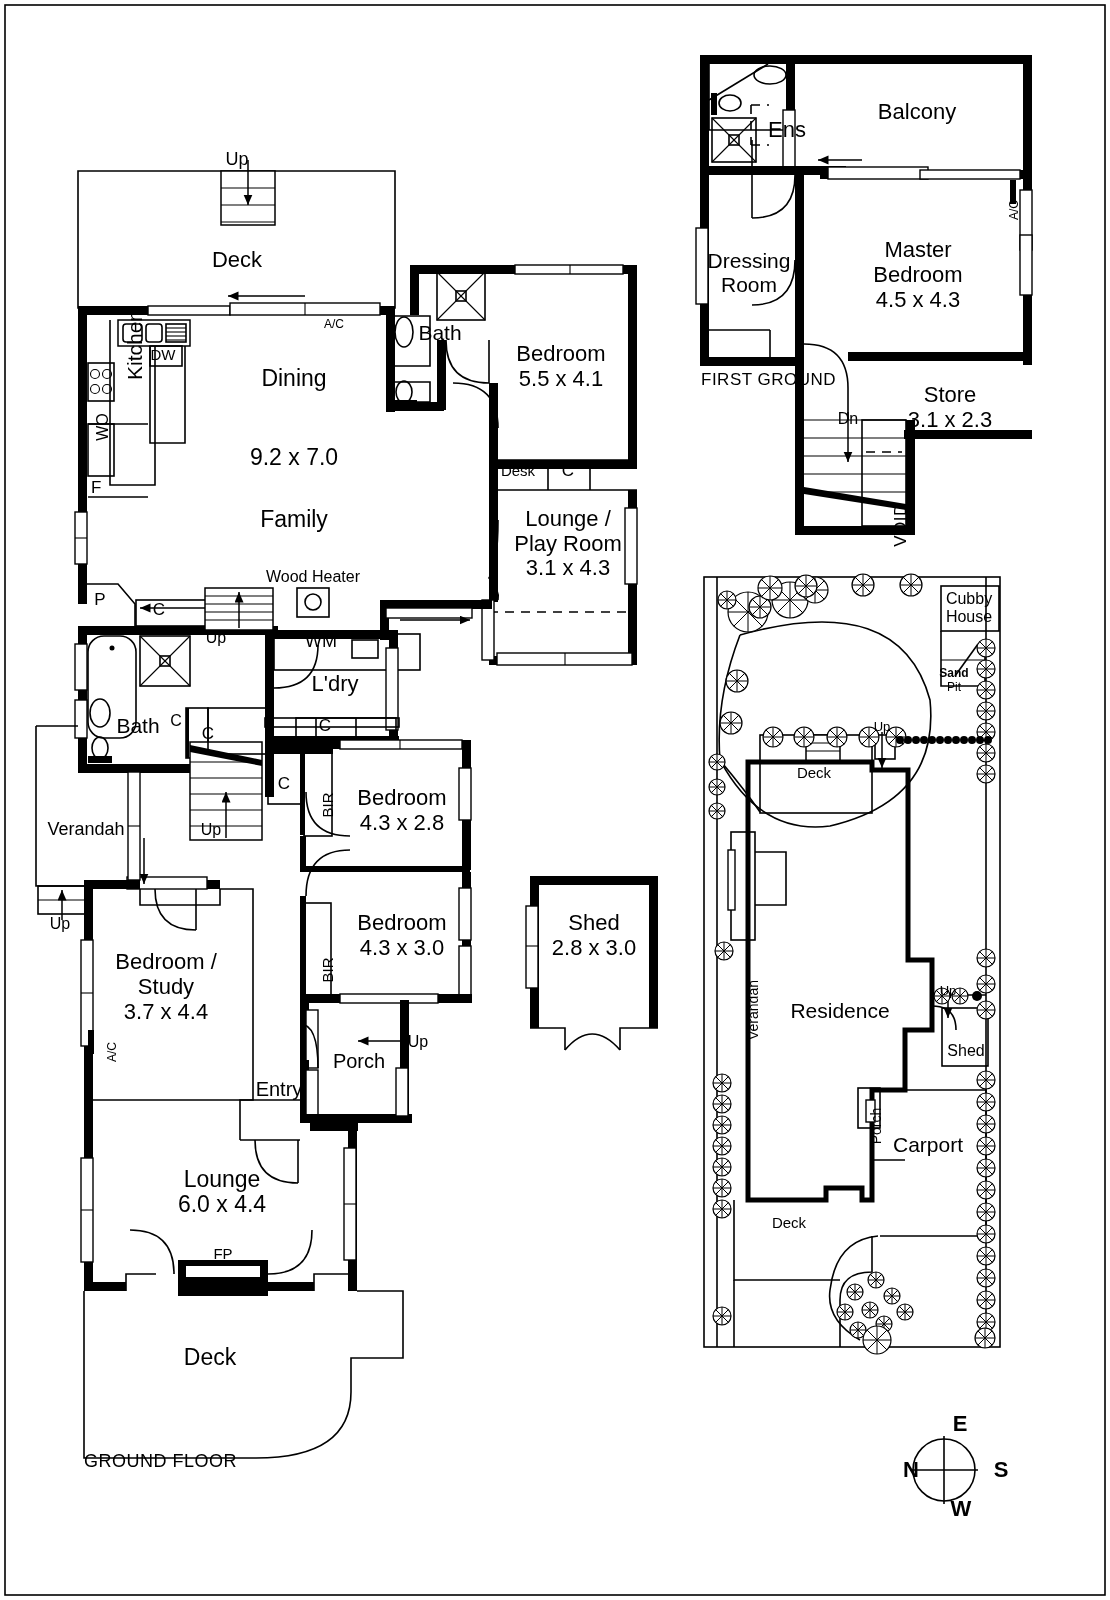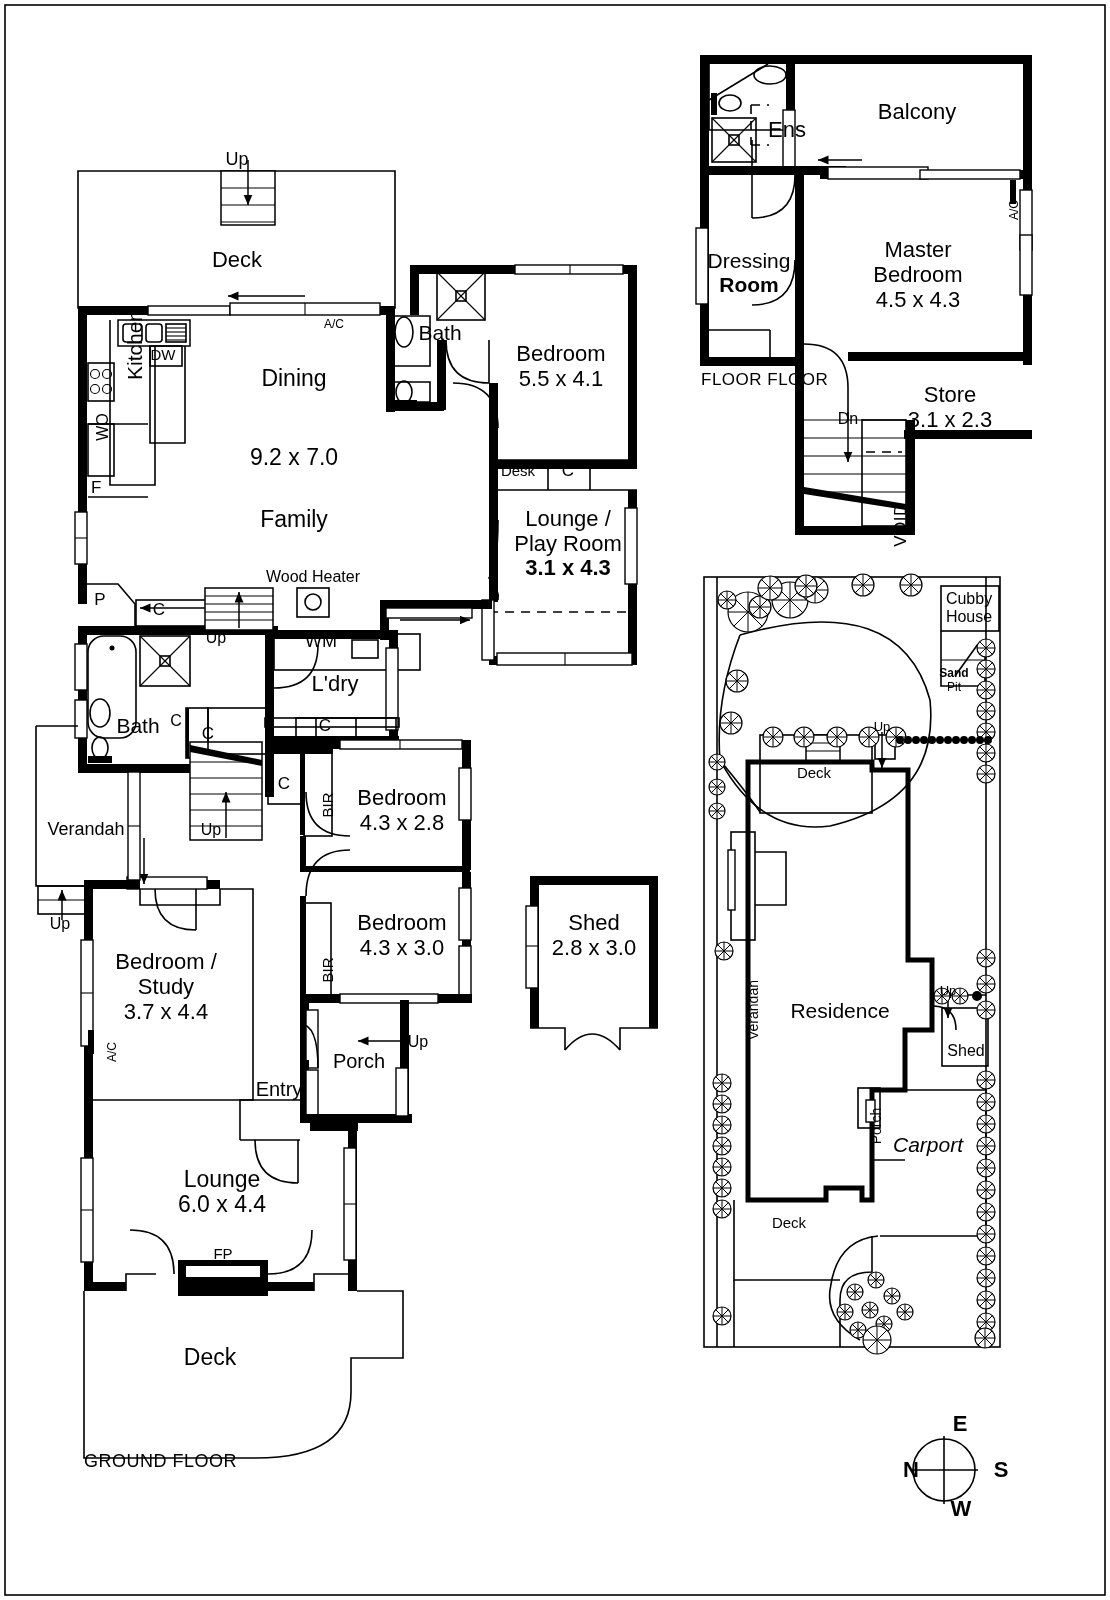--- a/index.html
+++ b/index.html
@@ -1110,21 +1110,21 @@
 <div class="lbl ctr" style="left:294px;top:366px;font-size:23px;">Dining</div>
 <div class="lbl ctr" style="left:294px;top:445px;font-size:23px;">9.2 x 7.0</div>
 <div class="lbl ctr" style="left:294px;top:507px;font-size:23px;">Family</div>
 <div class="lbl ctr" style="left:440px;top:322px;font-size:21px;">Bath</div>
 <div class="lbl ctr" style="left:561px;top:342px;font-size:22px;">Bedroom</div>
 <div class="lbl ctr" style="left:561px;top:367px;font-size:22px;">5.5 x 4.1</div>
 <div class="lbl ctr" style="left:518px;top:463px;font-size:15px;">Desk</div>
 <div class="lbl ctr" style="left:568px;top:462px;font-size:17px;">C</div>
 <div class="lbl ctr" style="left:568px;top:507px;font-size:22px;">Lounge /</div>
 <div class="lbl ctr" style="left:568px;top:532px;font-size:22px;">Play Room</div>
-<div class="lbl ctr" style="left:568px;top:556px;font-size:22px;font-weight:bold;">3.1 x 4.3</div>
+<div class="lbl ctr" style="left:568px;top:556px;font-size:22px;">3.1 x 4.3</div>
 <div class="lbl ctr" style="left:313px;top:568px;font-size:16px;">Wood Heater</div>
 <div class="lbl ctr" style="left:100px;top:591px;font-size:17px;">P</div>
 <div class="lbl ctr" style="left:159px;top:601px;font-size:17px;">C</div>
 <div class="lbl ctr" style="left:216px;top:629px;font-size:16px;">Up</div>
 <div class="lbl ctr" style="left:321px;top:632px;font-size:18px;">WM</div>
 <div class="lbl ctr" style="left:335px;top:672px;font-size:22px;">L'dry</div>
 <div class="lbl ctr" style="left:138px;top:715px;font-size:21px;">Bath</div>
 <div class="lbl ctr" style="left:176px;top:712px;font-size:16px;">C</div>
 <div class="lbl ctr" style="left:208px;top:725px;font-size:17px;">C</div>
 <div class="lbl ctr" style="left:325px;top:717px;font-size:17px;">C</div>
@@ -1150,42 +1150,42 @@
 <div class="lbl ctr" style="left:222px;top:1167px;font-size:23px;">Lounge</div>
 <div class="lbl ctr" style="left:222px;top:1192px;font-size:23px;">6.0 x 4.4</div>
 <div class="lbl ctr" style="left:223px;top:1246px;font-size:15px;">FP</div>
 <div class="lbl ctr" style="left:210px;top:1345px;font-size:23px;">Deck</div>
 <div class="lbl" style="left:84px;top:1452px;font-size:18px;letter-spacing:0.5px;">GROUND FLOOR</div>
 
 <div class="lbl ctr" style="left:917px;top:100px;font-size:22px;">Balcony</div>
 <div class="lbl" style="left:768px;top:118px;font-size:22px;">Ens</div>
 <div class="lbl vert" style="left:1008px;top:210px;font-size:12px;transform:rotate(-90deg) translateX(-50%);transform-origin:left top;">A/C</div>
 <div class="lbl ctr" style="left:749px;top:250px;font-size:21px;text-align:right;">Dressing</div>
-<div class="lbl ctr" style="left:749px;top:274px;font-size:21px;font-weight:bold;">Room</div>
+<div class="lbl ctr" style="left:749px;top:274px;font-size:21px;">Room</div>
 <div class="lbl ctr" style="left:918px;top:238px;font-size:22px;">Master</div>
 <div class="lbl ctr" style="left:918px;top:263px;font-size:22px;">Bedroom</div>
 <div class="lbl ctr" style="left:918px;top:288px;font-size:22px;">4.5 x 4.3</div>
-<div class="lbl" style="left:701px;top:371px;font-size:17px;letter-spacing:0.5px;">FLOOR FLOOR</div>
+<div class="lbl" style="left:701px;top:371px;font-size:17px;letter-spacing:0.5px;">FIRST GROUND</div>
 <div class="lbl ctr" style="left:950px;top:383px;font-size:22px;">Store</div>
 <div class="lbl ctr" style="left:950px;top:408px;font-size:22px;">3.1 x 2.3</div>
 <div class="lbl ctr" style="left:848px;top:410px;font-size:16px;">Dn</div>
 <div class="lbl vert" style="left:892px;top:525px;font-size:17px;transform:rotate(-90deg) translateX(-50%);transform-origin:left top;letter-spacing:0.5px;">VOID</div>
 
 <div class="lbl ctr" style="left:969px;top:590px;font-size:16px;">Cubby</div>
 <div class="lbl ctr" style="left:969px;top:608px;font-size:16px;">House</div>
 <div class="lbl ctr" style="left:954px;top:667px;font-size:12px;font-weight:bold;">Sand</div>
 <div class="lbl ctr" style="left:954px;top:681px;font-size:12px;">Pit</div>
 <div class="lbl ctr" style="left:882px;top:720px;font-size:13px;">Up</div>
 <div class="lbl ctr" style="left:814px;top:765px;font-size:15px;">Deck</div>
 <div class="lbl vert" style="left:746px;top:1010px;font-size:14px;transform:rotate(-90deg) translateX(-50%);transform-origin:left top;">Verandah</div>
 <div class="lbl ctr" style="left:840px;top:1000px;font-size:21px;">Residence</div>
 <div class="lbl ctr" style="left:948px;top:984px;font-size:13px;">Up</div>
 <div class="lbl ctr" style="left:966px;top:1042px;font-size:16px;">Shed</div>
 <div class="lbl vert" style="left:869px;top:1126px;font-size:14px;transform:rotate(-90deg) translateX(-50%);transform-origin:left top;">Porch</div>
-<div class="lbl ctr" style="left:928px;top:1134px;font-size:21px;font-style:italic;">Carport</div>
+<div class="lbl ctr" style="left:928px;top:1134px;font-size:21px;">Carport</div>
 <div class="lbl ctr" style="left:789px;top:1215px;font-size:15px;">Deck</div>
 
 <div class="lbl ctr" style="left:960px;top:1412px;font-size:22px;font-weight:bold;">E</div>
 <div class="lbl ctr" style="left:911px;top:1458px;font-size:22px;font-weight:bold;">N</div>
 <div class="lbl ctr" style="left:1001px;top:1458px;font-size:22px;font-weight:bold;">S</div>
 <div class="lbl ctr" style="left:961px;top:1497px;font-size:22px;font-weight:bold;">W</div>
 
 </div>
 
 </body></html>

